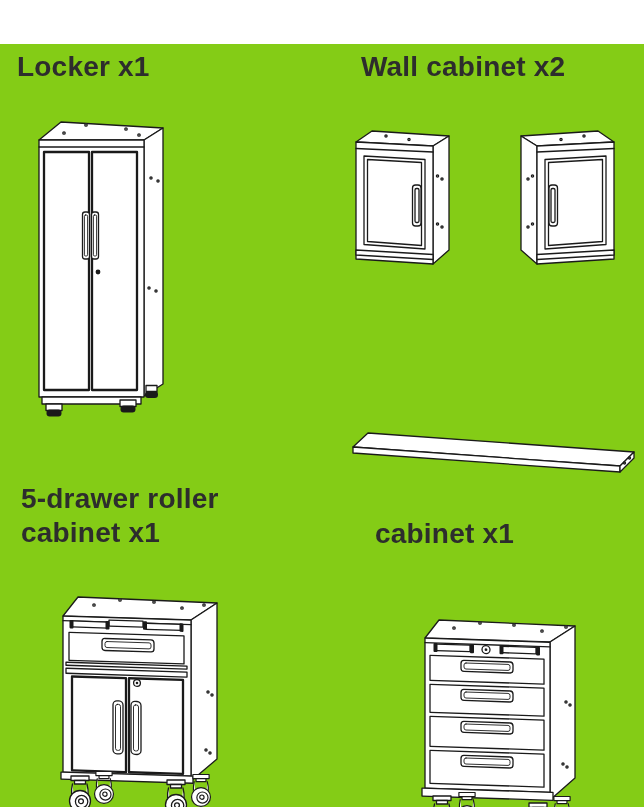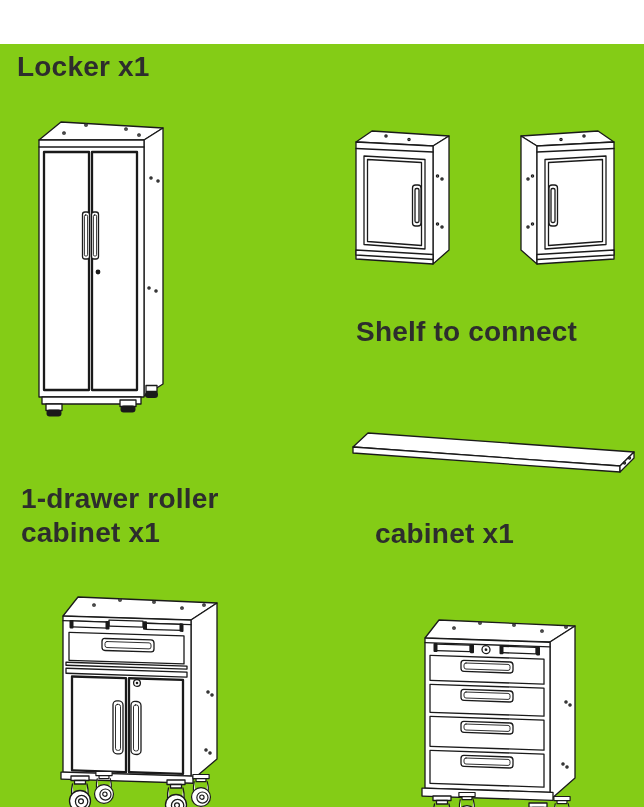--- a/index.html
+++ b/index.html
@@ -66,20 +66,23 @@
         <circle cx="50" cy="9" r="1.2"></circle>
       <circle cx="90" cy="13" r="1.2"></circle>
         <circle cx="103" cy="19" r="1.2"></circle>
       <circle cx="115" cy="62" r="1.1"></circle>
         <circle cx="122" cy="65" r="1.1"></circle>
       <circle cx="113" cy="172" r="1.1"></circle>
         <circle cx="120" cy="175" r="1.1"></circle>
     </g>
   </svg>
 
+  <div class="lbl" style="left:361px;top:6px">
+    <span>Wall cabinet x2</span>
+  </div>
 
   <svg class="art" style="left:352px;top:84px" width="100" height="146" viewBox="0 0 100 146">
     <defs>
       <g id="wallcab" stroke="#1a1a1a" fill="#ffffff" stroke-width="1.3" stroke-linejoin="round">
         <polygon points="4,14 20,3 97,8 81,18"></polygon>
         <polygon points="81,18 97,8 97,122 81,136"></polygon>
         <polygon points="4,14 81,18 81,136 4,131"></polygon>
         <line x1="4" y1="20.5" x2="81" y2="24" fill="none"></line>
         <polygon points="4,122 81,126.5 81,131.5 4,127"></polygon>
         <polygon points="12,28 73,31.5 73,121 12,116.5" stroke-width="2.3"></polygon>
@@ -99,35 +102,34 @@
     <use href="#wallcab"></use>
   </svg>
 
   <svg class="art" style="left:518px;top:84px" width="100" height="146" viewBox="0 0 100 146">
     <g transform="translate(100,0) scale(-1,1)">
         <use href="#wallcab"></use>
       </g>
   </svg>
 
   <div class="lbl" style="left:356px;top:271px">
-    <span>Shelf to connect</span>
   </div>
 
   <svg class="art" style="left:350px;top:384px" width="288" height="46" viewBox="0 0 288 46">
     <polygon points="3,19 18,5 284,24 270,38"></polygon>
     <polygon points="3,19 270,38 270,44 3,25"></polygon>
     <polygon points="270,38 284,24 284,30 270,44"></polygon>
     <g class="dk">
       <circle cx="274.5" cy="35" r="1"></circle>
         <circle cx="279.5" cy="30" r="1"></circle>
     </g>
   </svg>
 
   <div class="lbl" style="left:21px;top:438px">
-    <span>1-drawer roller</span>
+    <span>5-drawer roller</span>
     <span>cabinet x1</span>
   </div>
 
   <svg class="art" style="left:58px;top:548px" width="168" height="232" viewBox="0 0 168 232">
     <defs>
       <g id="caster" stroke="#1a1a1a" fill="#ffffff" stroke-width="1.3" stroke-linecap="round">
         <rect x="-9" y="-25" width="18" height="4.5"></rect>
         <rect x="-5.5" y="-20.5" width="11" height="3.5"></rect>
         <path d="M-7.5,-17 C-9.5,-9 -8.5,-3 -5.5,1.5" fill="none"></path>
         <path d="M7,-17 C9,-9 8.5,-3 5.5,1.5" fill="none"></path>

